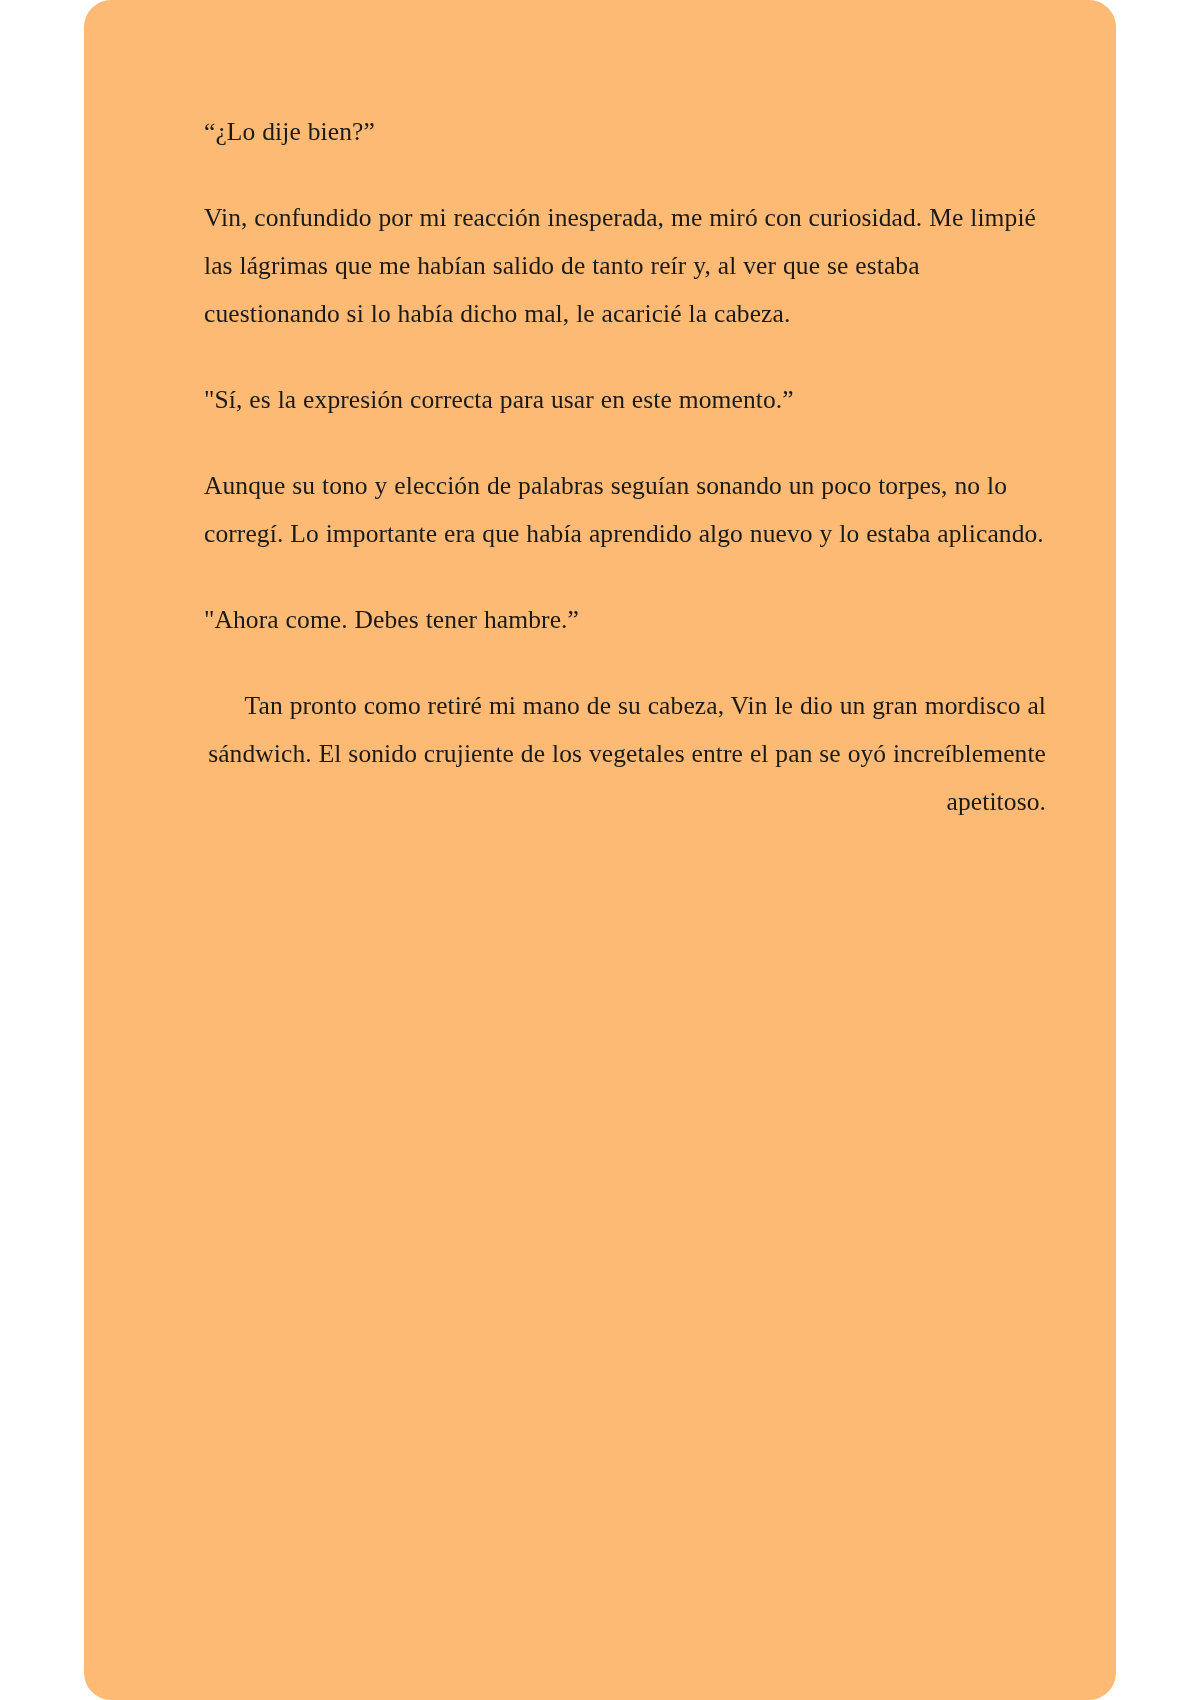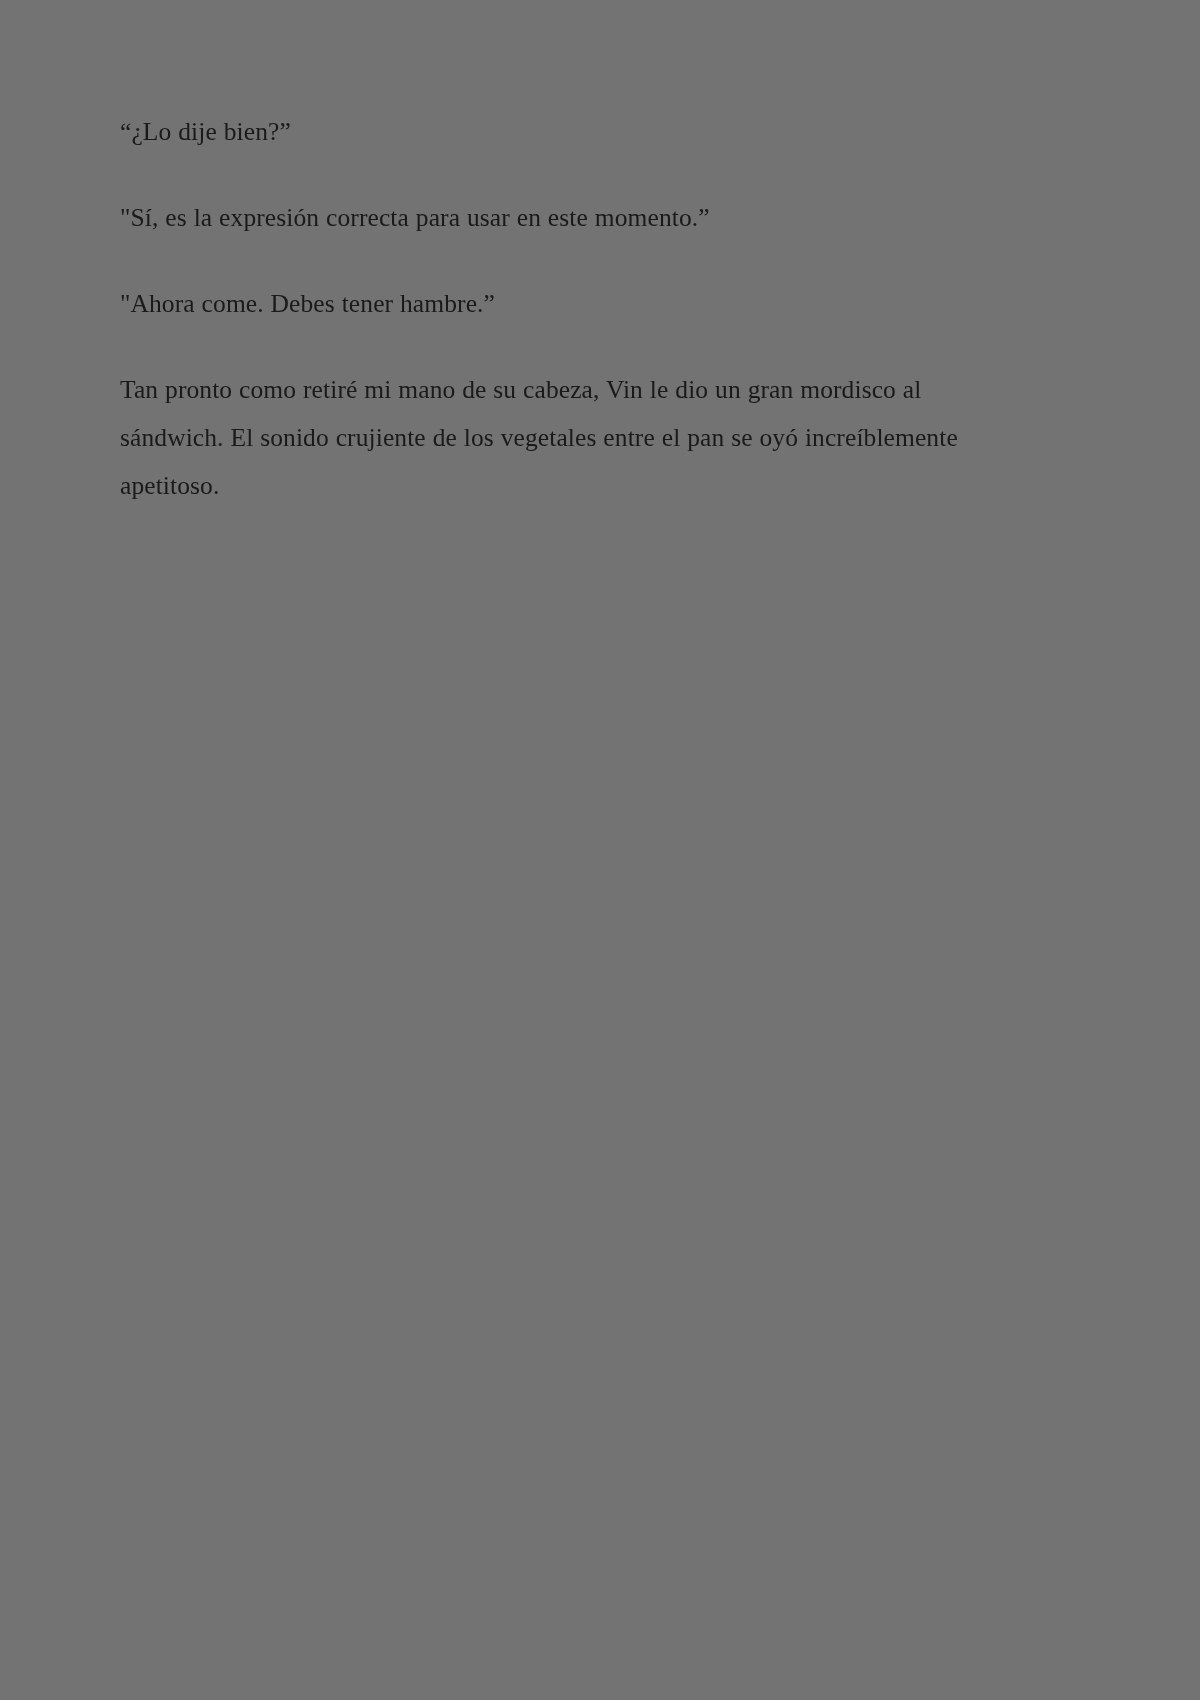--- a/index.html
+++ b/index.html
@@ -4,26 +4,27 @@
 <title>Documento</title>
 <style>
   html, body {
     margin: 0;
     padding: 0;
     background: #ffffff;
   }
 
   .page {
     position: relative;
-    width: 1200px;
+    width: 1032px;
     height: 1700px;
     margin: 0 auto;
-    background: #737373;
+    background: #fdba74;
     box-sizing: border-box;
     overflow: hidden;
+    border-radius: 27px;
   }
 
   .text-column {
     position: absolute;
     left: 120px;
     top: 108px;
     width: 842px;
   }
 
   .para {
@@ -34,40 +35,43 @@
     margin: 0 0 38px 0;
     text-align: left;
     font-weight: 400;
     letter-spacing: 0.1px;
     word-spacing: 0.4px;
     -webkit-font-smoothing: antialiased;
   }
 
   .para:last-child {
     margin-bottom: 0;
+    text-align: right;
   }
 
   
   .para.dialogue {
     white-space: nowrap;
   }
 </style>
 </head>
 <body>
 
 <div class="page">
   <div class="text-column">
 
     <p class="para dialogue">“¿Lo dije bien?”</p>
 
 
+    <p class="para">Vin, confundido por mi reacción inesperada, me miró con curiosidad. Me limpié las lágrimas que me habían salido de tanto reír y, al ver que se estaba cuestionando si lo había dicho mal, le acaricié la cabeza.</p>
 
 
 
     <p class="para dialogue">"Sí, es la expresión correcta para usar en este momento.”</p>
 
+    <p class="para">Aunque su tono y elección de palabras seguían sonando un poco torpes, no lo corregí. Lo importante era que había aprendido algo nuevo y lo estaba aplicando.</p>
 
     <p class="para dialogue">"Ahora come. Debes tener hambre.”</p>
 
     <p class="para">Tan pronto como retiré mi mano de su cabeza, Vin le dio un gran mordisco al sándwich. El sonido crujiente de los vegetales entre el pan se oyó increíblemente apetitoso.</p>
 
   </div>
 </div>
 
 </body></html>

